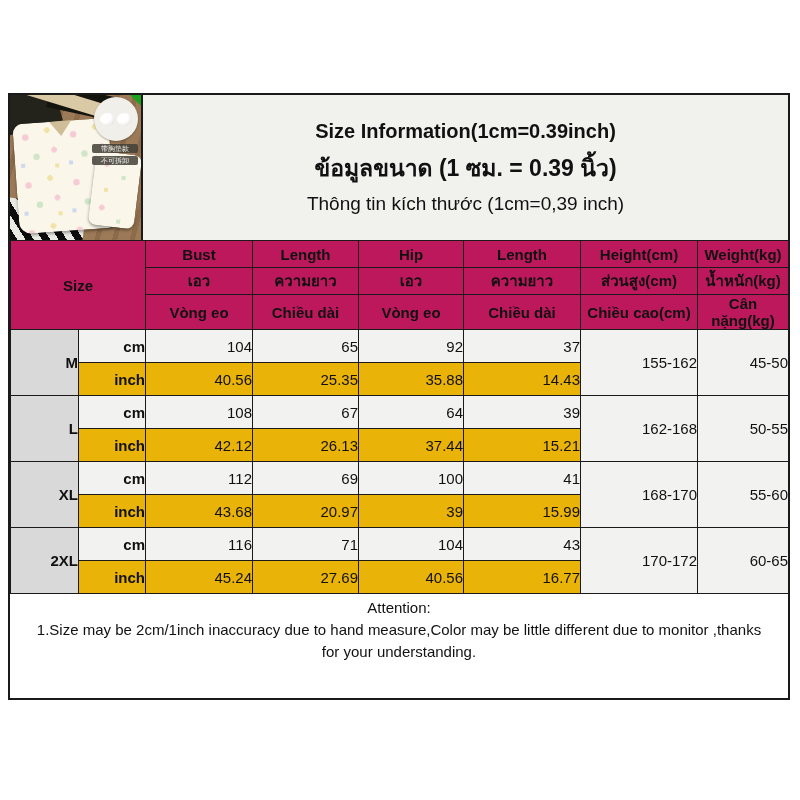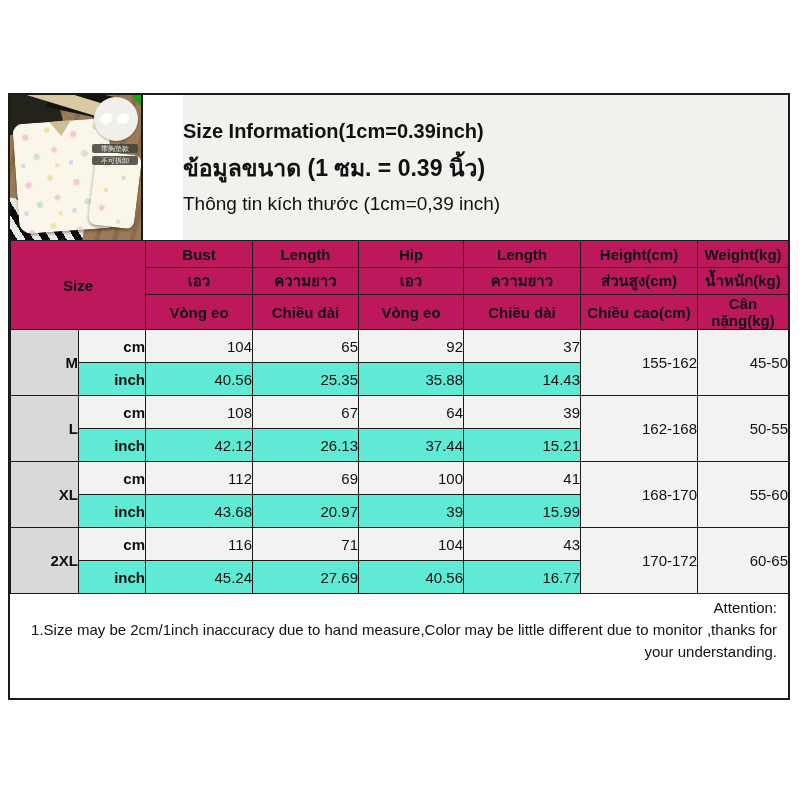--- a/index.html
+++ b/index.html
@@ -43,40 +43,40 @@
           background:#f1efe9;display:flex;align-items:center;justify-content:center;gap:2px;
           box-shadow:0 1px 2px rgba(0,0,0,.3);}
   .pad{width:15px;height:13px;border-radius:50%;
        background:radial-gradient(circle at 35% 30%,#ffffff 0 40%,#d8d6d0 100%);}
   .tag{position:absolute;right:3px;width:46px;text-align:center;color:#f5f5f0;
        background:rgba(66,64,56,.85);font-size:7px;line-height:9px;border-radius:2px;}
   .tag1{top:49px;} .tag2{top:61px;}
   .corner-marker{position:absolute;right:0;top:0;width:0;height:0;
        border-top:11px solid #1ca21c;border-left:11px solid rgba(0,0,0,0);}
   .title-area{flex:1;background:#f1f1ee;display:flex;flex-direction:column;
-       justify-content:center;gap:7px;box-sizing:border-box;margin-left:40px;}
+       align-items:center;justify-content:center;gap:7px;box-sizing:border-box;}
   .t1{font-weight:bold;font-size:20px;}
   .t2{font-weight:bold;font-size:23px;}
   .t3{font-weight:normal;font-size:19px;}
   
   table.size-table{border-collapse:collapse;table-layout:fixed;width:100%;flex:0 0 auto;}
   table.size-table td{border:1.5px solid #1a1a1a;text-align:center;vertical-align:middle;
         padding:0;overflow:hidden;}
   tr.hrow td{height:26px;background:#be185d;font-weight:bold;font-size:15px;}
   td.size-head{background:#d9d9d9;font-size:30px;font-weight:bold;}
   tr.drow td{height:32px;font-size:15px;background:#ffffff;text-align:right;}
   td.size-label{background:#d9d9d9;font-weight:bold;font-size:17px;}
   td.unit{font-weight:bold;}
   tr.cm-row td{background:#f2f2f0;}
   tr.cm-row td.size-label{background:#d9d9d9;}
   td.range{background:#f2f2f0 !important;}
-  tr.inch-row td{background:#5eead4;}
+  tr.inch-row td{background:#eab308;}
   
-  .notes{flex:1;background:#fff;padding:3px 11px;font-size:15px;line-height:22px;
-         text-align:right;box-sizing:border-box;}
+  .notes{flex:1;background:#fff;padding:3px 18px;font-size:15px;line-height:22px;
+         text-align:center;box-sizing:border-box;}
 </style>
 </head>
 <body>
 
 <div class="page">
   <div class="block">
 
     <div class="top-row">
       <div class="photo">
         <div class="wood"></div>

